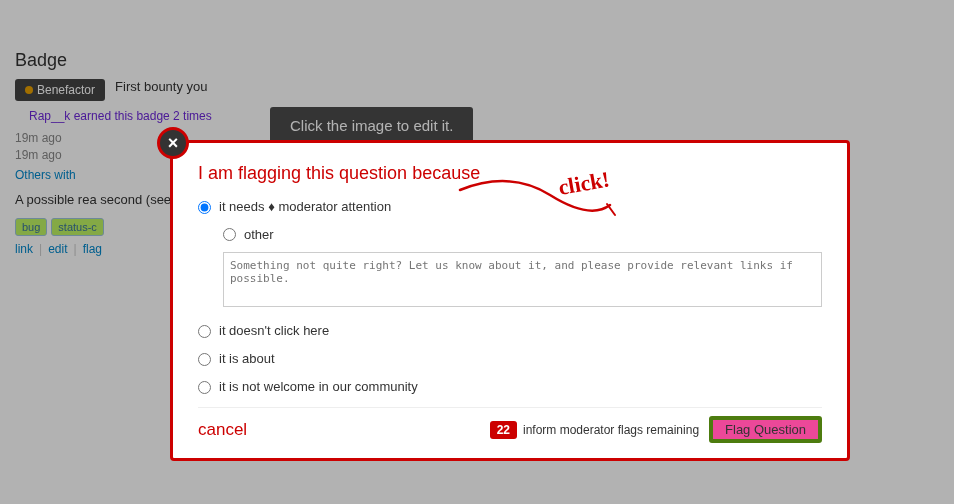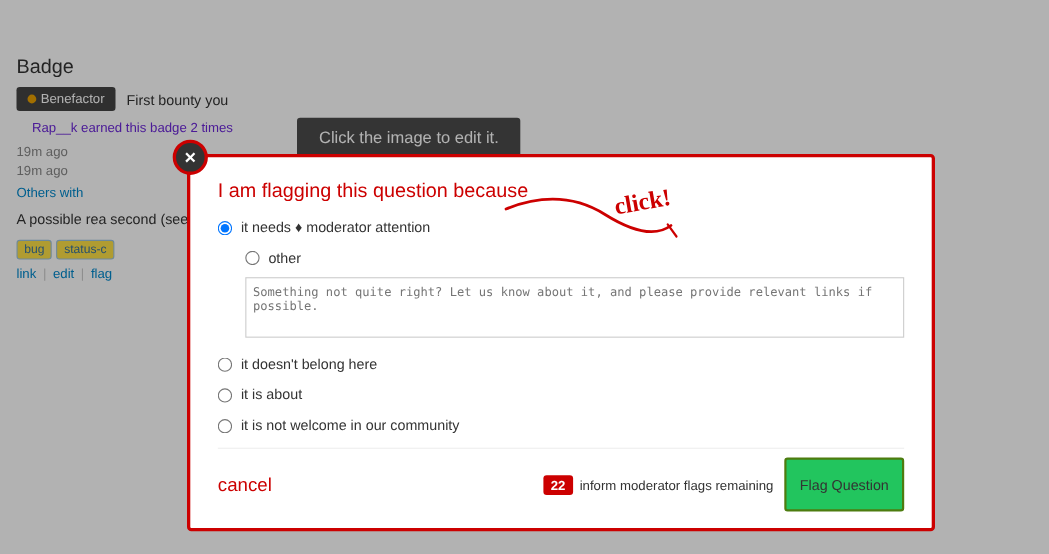--- a/index.html
+++ b/index.html
@@ -60,21 +60,21 @@
     }
 
     .badge-title {
       font-size: 18px;
       color: #333;
       margin-bottom: 8px;
     }
 
     .badge-row {
       display: flex;
-      align-items: center;
+      align-items: flex-start;
       gap: 10px;
       margin-bottom: 6px;
     }
 
     .badge-btn {
       background: #444;
       color: #fff;
       border: none;
       padding: 4px 10px;
       border-radius: 3px;
@@ -116,21 +116,21 @@
       margin: 8px 0;
       line-height: 1.5;
     }
 
     .tag-row {
       display: flex;
       gap: 4px;
       margin: 6px 0;
     }
     .tag {
-      background: #fde047;
+      background: #bef264;
       color: #39739d;
       border: 1px solid #9dc4db;
       padding: 2px 6px;
       border-radius: 3px;
       font-size: 11px;
     }
 
     .link-row {
       display: flex;
       gap: 6px;
@@ -303,23 +303,23 @@
     .flag-count-badge {
       background: #c00;
       color: #fff;
       padding: 2px 7px;
       border-radius: 3px;
       font-size: 12px;
       font-weight: bold;
     }
 
     .flag-btn {
-      background: #22c55e;
-      border: 2px solid #4d7c0f;
-      padding: 15px 12px;
+      background: #ec4899;
+      border: 4px solid #4d7c0f;
+      padding: 2px 12px;
       border-radius: 3px;
       cursor: pointer;
       font-size: 13px;
       color: #333;
     }
 
     
     .edit-banner {
       position: absolute;
       top: 107px;
@@ -445,21 +445,21 @@
     <div class="sub-options">
       <div class="sub-radio-option">
         <input type="radio" name="flag_sub" id="r_other" style="">
         <label for="r_other" class="radio-label">other</label>
       </div>
       <textarea class="textarea-flag" placeholder="Something not quite right? Let us know about it, and please provide relevant links if possible." style=""></textarea>
     </div>
 
     <div class="radio-option">
       <input type="radio" name="flag_reason" id="r_doesnt_belong" style="">
-      <label for="r_doesnt_belong" class="radio-label">it doesn't belong here</label>
+      <label for="r_doesnt_belong" class="radio-label">it doesn't click here</label>
     </div>
 
     <div class="radio-option">
       <input type="radio" name="flag_reason" id="r_spam" style="">
       <label for="r_spam" class="radio-label">it is about</label>
     </div>
 
     <div class="radio-option">
       <input type="radio" name="flag_reason" id="r_not_welcome" style="">
       <label for="r_not_welcome" class="radio-label">it is not welcome in our community</label>

